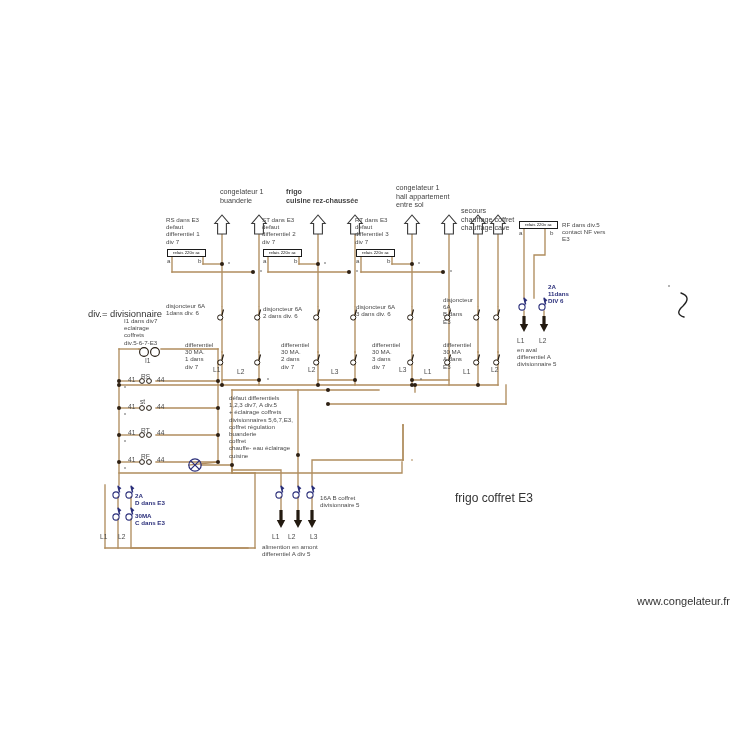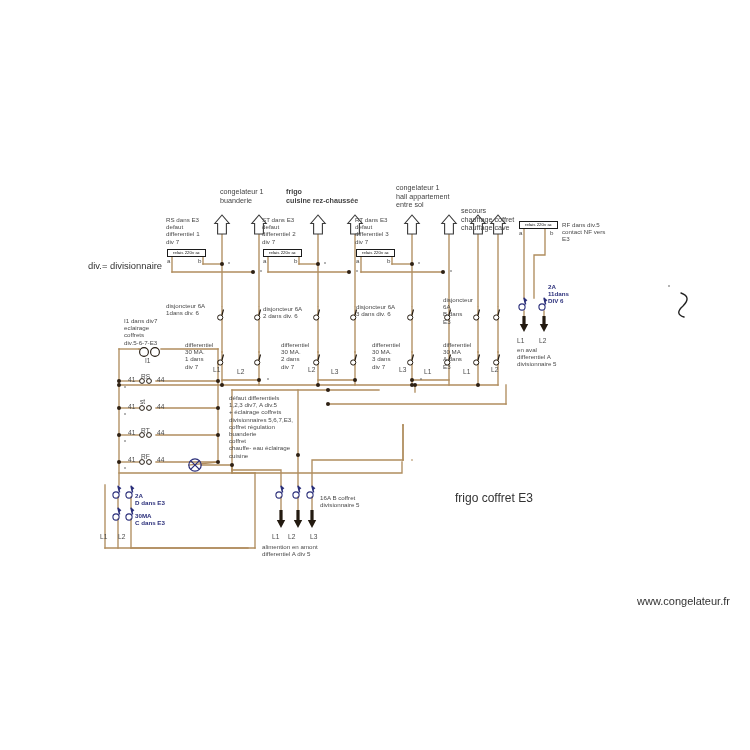--- a/index.html
+++ b/index.html
@@ -21,21 +21,21 @@
     font-size:6.2px;
     line-height:7.2px;
     white-space:pre-line;
     letter-spacing:0px;
   }
   .lbl.blue{color:#2b2f7a;font-weight:bold;}
   .lbl.hdr{font-size:7.2px;line-height:8.6px;color:#444;}
   .lbl.phase{font-size:6.6px;color:#4a4a4a;}
   .lbl.big{font-size:12px;color:#333;}
   .lbl.url{font-size:11px;color:#333;}
-  .lbl.note{font-size:9.4px;color:#333;}
+  .lbl.note{font-size:9.4px;color:#333;margin-top:48px;}
   .relay-box{
     position:absolute;
     border:1px solid #1c1c1c;
     background:#fff;
     font-size:4.4px;
     color:#111;
     text-align:center;
     line-height:6px;
     height:6px;
     overflow:hidden;

